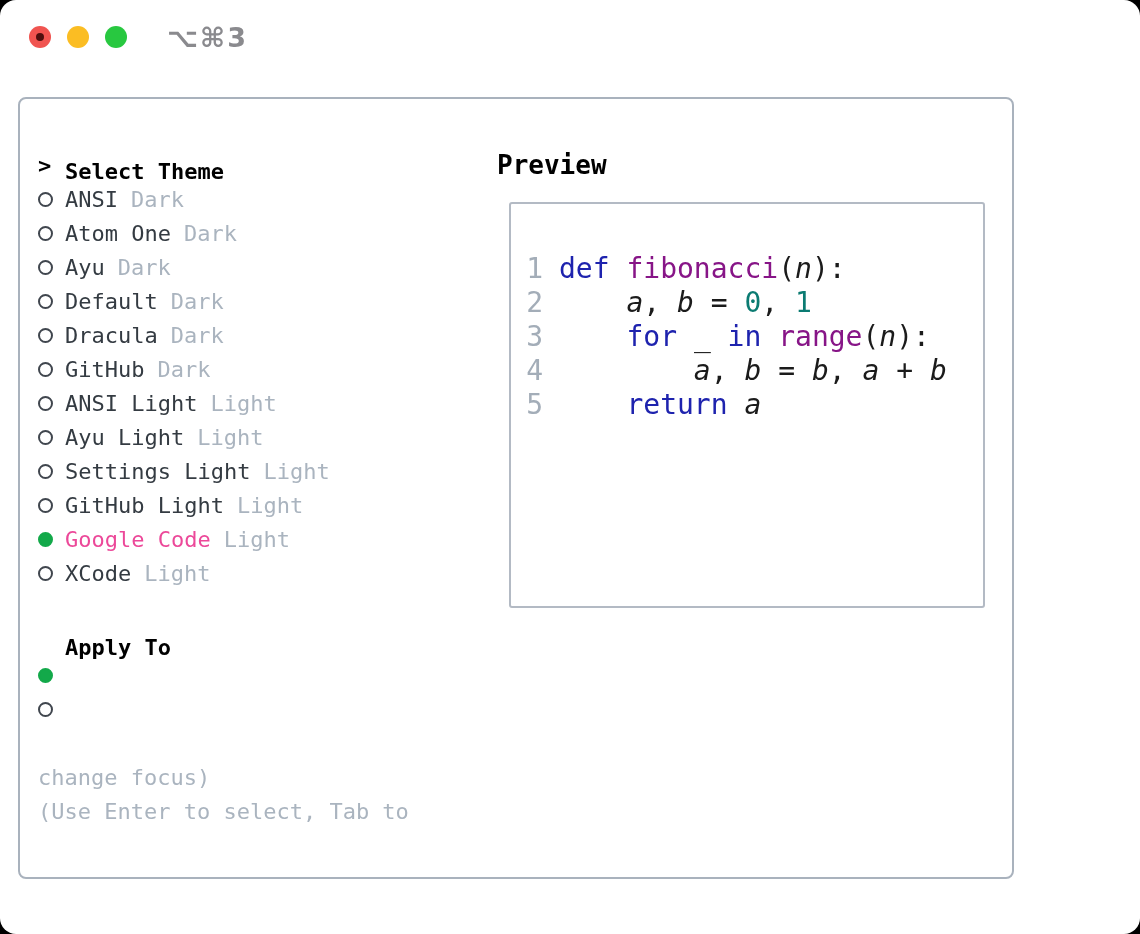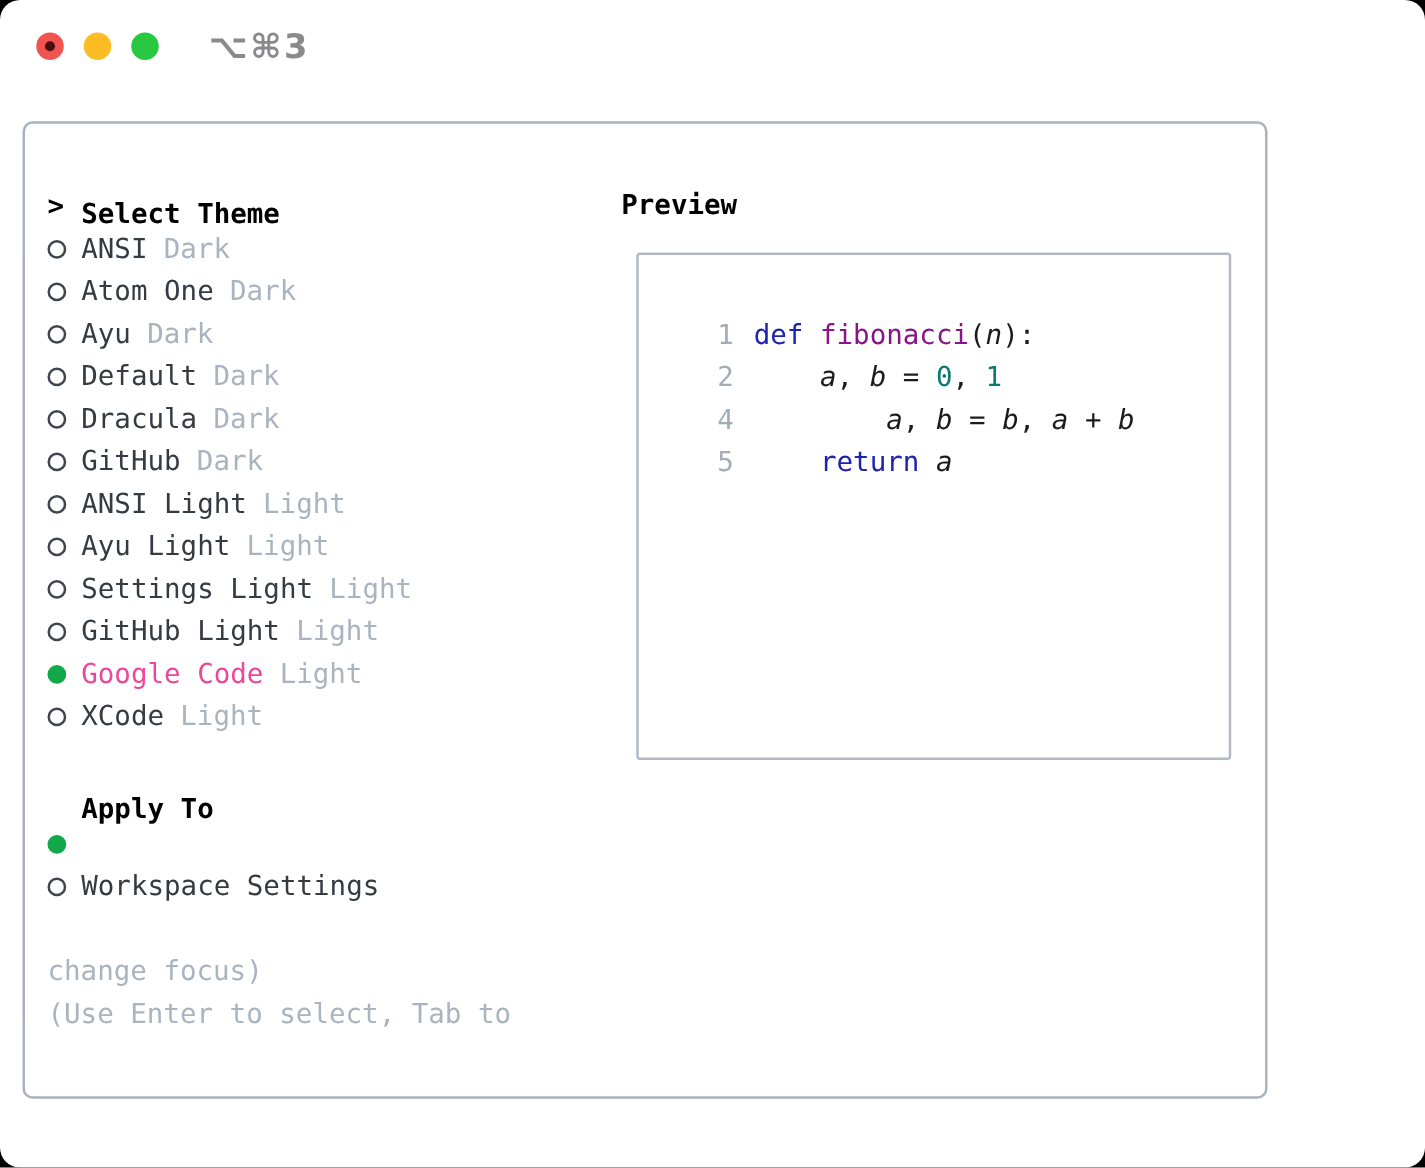--- a/index.html
+++ b/index.html
@@ -34,25 +34,25 @@
   .marker{width:15px;height:15px;border-radius:50%;border:2px solid #40464e;
     box-sizing:border-box;margin-right:12px;flex:none;background:transparent;}
   .marker.sel{background:#13a94a;border-color:#13a94a;}
   .tname.sel{color:#ec4899;}
   .dim{color:#aab4bf;padding-left:13px;}
   .indent{margin-left:27px;}
   .hint{color:#aab4bf;}
 
   
   .preview-title{position:absolute;left:497px;top:148px;height:34px;line-height:34px;
-    font-size:22px;font-weight:bold;color:#000;}
+    font-size:26px;font-weight:bold;color:#000;}
   .pbox{position:absolute;left:509px;top:202px;width:476px;height:406px;
     box-sizing:border-box;border:2px solid #b3bac4;border-radius:3px;
     padding-top:48px;overflow:hidden;background:#fff;}
-  .cl{height:34px;line-height:34px;font-size:22px;white-space:pre;margin-left:44px;}
+  .cl{height:34px;line-height:34px;font-size:28px;white-space:pre;}
   .ln{display:inline-block;width:24px;text-align:right;margin-left:8px;margin-right:16px;color:#a3adb8;}
   .kw{color:#1e23ae;}
   .fn{color:#871587;}
   .lit{color:#0b7b72;}
   .pl{color:#1b1b1b;}
   .var{color:#1b1b1b;font-style:italic;}
   .context{color:#98a1ab;}
   .deleted{color:#c42718;}
   .added{color:#07c214;}
 </style>
@@ -87,32 +87,33 @@
         <div class="row"><span class="marker"></span><span class="tname">GitHub Light</span><span class="dim">Light</span></div>
         <div class="row"><span class="marker sel"></span><span class="tname sel">Google Code</span><span class="dim">Light</span></div>
         <div class="row"><span class="marker"></span><span class="tname">XCode</span><span class="dim">Light</span></div>
       </div>
     <div class="spacer"></div>
     <div class="row">
       <span class="h indent">Apply To</span>
     </div>
     <div id="applyRows">
         <div class="row"><span class="marker sel"></span></div>
-        <div class="row"><span class="marker"></span><span class="tname">Workspace Settings</span></div>
+        <div class="row"><span class="marker"></span></div>
       </div>
     <div class="spacer"></div>
     <div class="row hint">change focus)</div>
     <div class="row hint">(Use Enter to select, Tab to</div>
   </div>
 
   <div class="preview-title">Preview</div>
 
   <div class="pbox">
     <div id="codeLines">
         <div class="cl"><span class="ln">1</span><span><span class="kw">def</span><span class="pl"> </span><span class="fn">fibonacci</span><span class="pl">(</span><span class="var">n</span><span class="pl">):</span></span></div>
         <div class="cl"><span class="ln">2</span><span><span class="pl">    </span><span class="var">a</span><span class="pl">, </span><span class="var">b</span><span class="pl"> = </span><span class="lit">0</span><span class="pl">, </span><span class="lit">1</span></span></div>
+        <div class="cl"><span class="ln">3</span><span><span class="pl">    </span><span class="kw">for</span><span class="pl"> </span><span class="var">_</span><span class="pl"> </span><span class="kw">in</span><span class="pl"> </span><span class="fn">range</span><span class="pl">(</span><span class="var">n</span><span class="pl">):</span></span></div>
         <div class="cl"><span class="ln">4</span><span><span class="pl">        </span><span class="var">a</span><span class="pl">, </span><span class="var">b</span><span class="pl"> = </span><span class="var">b</span><span class="pl">, </span><span class="var">a</span><span class="pl"> + </span><span class="var">b</span></span></div>
         <div class="cl"><span class="ln">5</span><span><span class="pl">    </span><span class="kw">return</span><span class="pl"> </span><span class="var">a</span></span></div>
       </div>
     <div class="cl"></div>
   </div>
 
 </div>
 
 </body></html>

